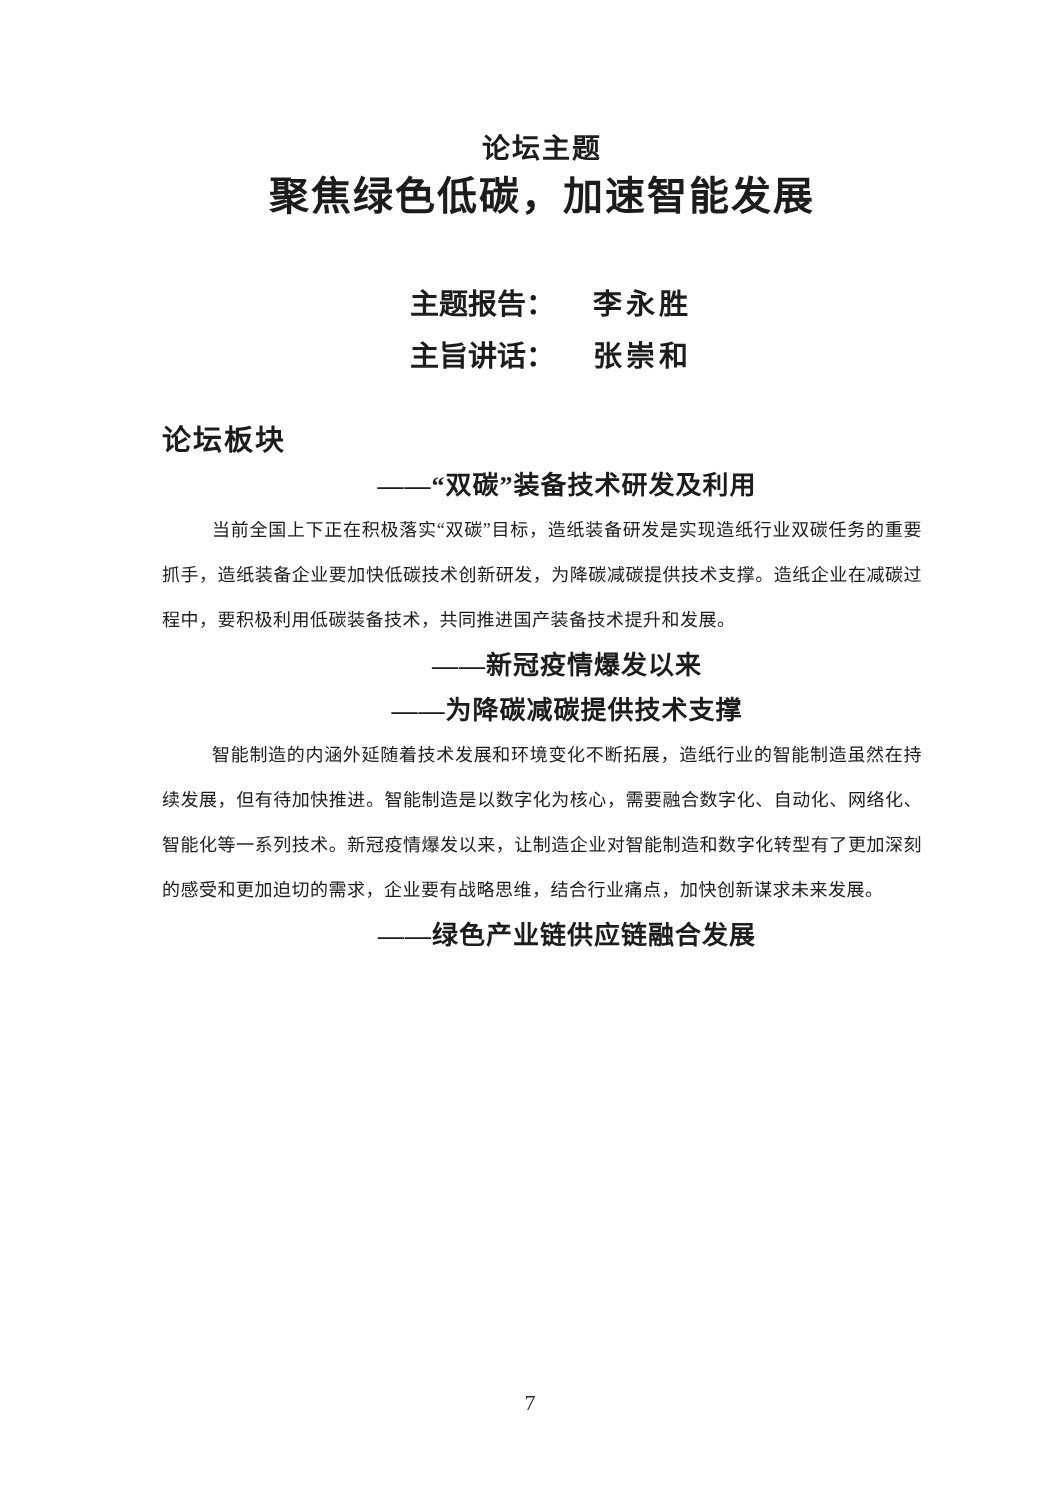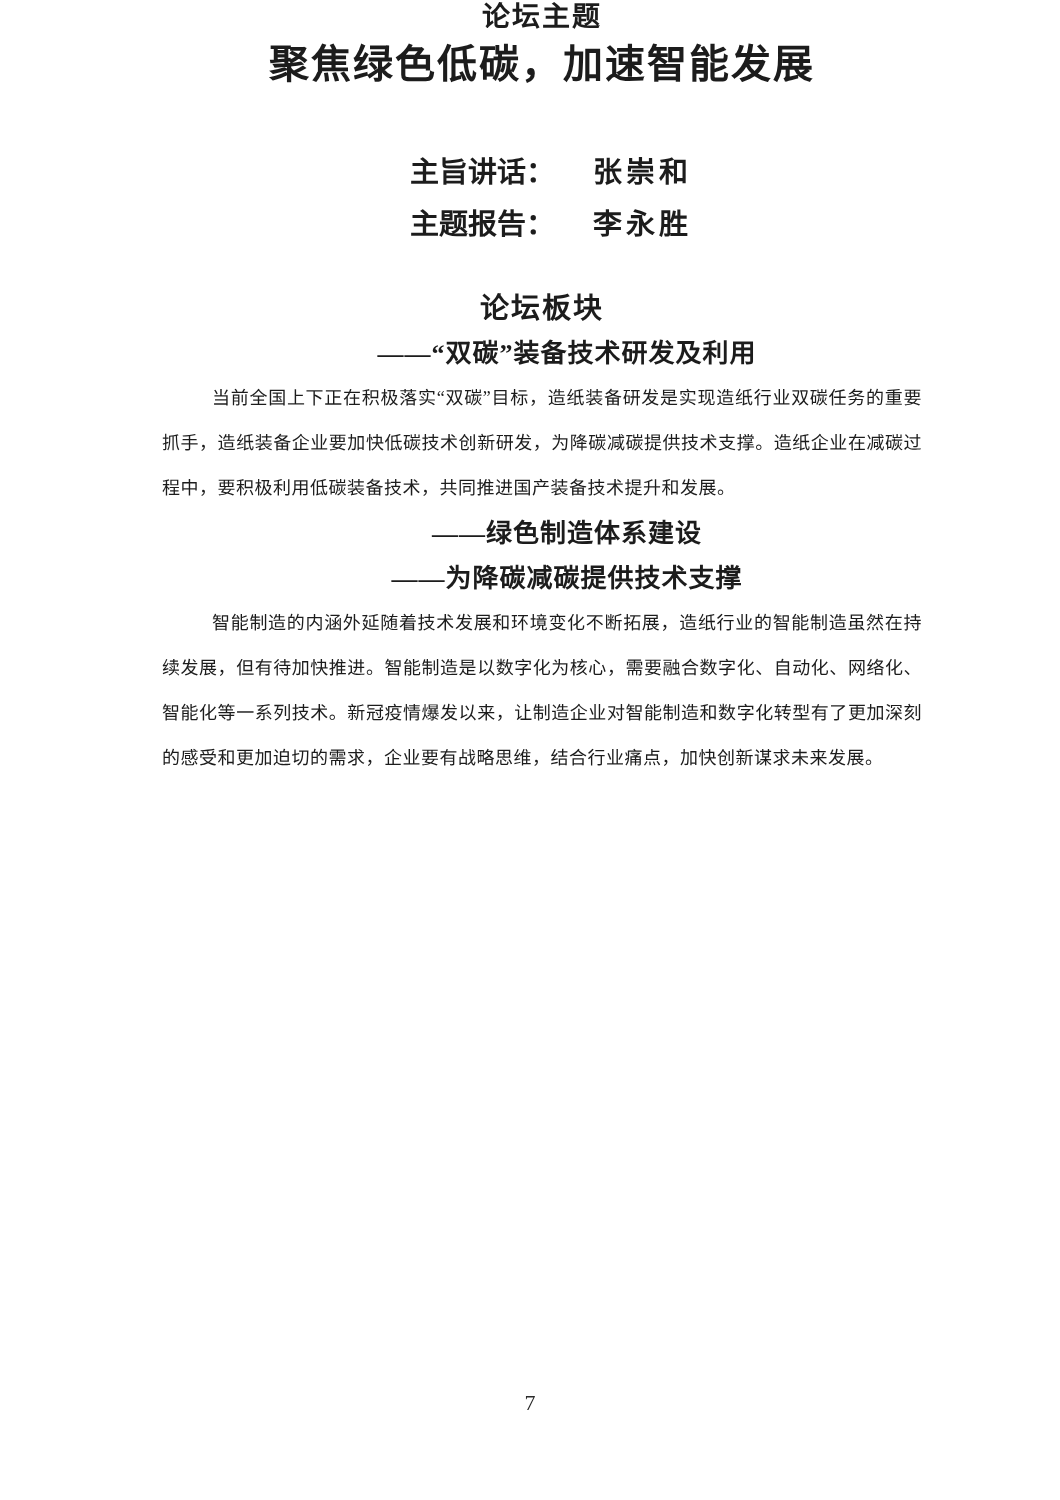--- a/index.html
+++ b/index.html
@@ -16,20 +16,21 @@
     font-family: "Liberation Serif", "DejaVu Serif", serif;
     overflow: hidden;
   }
   .content {
     position: absolute;
     left: 162px;
     top: 0;
     width: 760px;
   }
   .doc-label {
+    padding-top: 132px;
     text-align: center;
     font-size: 28px;
     font-weight: 700;
     line-height: 34px;
     letter-spacing: 2px;
   }
   .doc-title {
     margin-top: 4px;
     text-align: center;
     font-size: 40px;
@@ -46,21 +47,20 @@
   .speaker-row {
     line-height: 52px;
     white-space: nowrap;
   }
   .speaker-name {
     margin-left: 38px;
     letter-spacing: 4px;
   }
   .section-title {
     margin-top: 36px;
-    text-align: center;
     font-size: 29px;
     font-weight: 700;
     line-height: 45px;
     letter-spacing: 2px;
   }
   .block-heading {
     margin: 0;
     padding-left: 50px;
     font-size: 26px;
     font-weight: 700;
@@ -93,37 +93,38 @@
 
 <div class="page">
   <div class="content">
 
     <div class="doc-label">论坛主题</div>
 
     <div class="doc-title">聚焦绿色低碳，加速智能发展</div>
 
     <div class="speakers">
       <div class="speaker-row">
-        <span class="speaker-role">主旨讲话：</span><span class="speaker-name">张崇和</span>
+        <span class="speaker-role">主题报告：</span><span class="speaker-name">李永胜</span>
       </div>
       <div class="speaker-row">
-        <span class="speaker-role">主题报告：</span><span class="speaker-name">李永胜</span>
+        <span class="speaker-role">主旨讲话：</span><span class="speaker-name">张崇和</span>
       </div>
     </div>
 
     <div class="section-title">论坛板块</div>
 
     <div class="blocks">
 
       <h3 class="block-heading">——“双碳”装备技术研发及利用</h3>
       <p class="block-body">当前全国上下正在积极落实“双碳”目标，造纸装备研发是实现造纸行业双碳任务的重要抓手，造纸装备企业要加快低碳技术创新研发，为降碳减碳提供技术支撑。造纸企业在减碳过程中，要积极利用低碳装备技术，共同推进国产装备技术提升和发展。</p>
 
-      <h3 class="block-heading">——绿色制造体系建设</h3>
+      <h3 class="block-heading">——新冠疫情爆发以来</h3>
 
       <h3 class="block-heading">——为降碳减碳提供技术支撑</h3>
       <p class="block-body">智能制造的内涵外延随着技术发展和环境变化不断拓展，造纸行业的智能制造虽然在持续发展，但有待加快推进。智能制造是以数字化为核心，需要融合数字化、自动化、网络化、智能化等一系列技术。新冠疫情爆发以来，让制造企业对智能制造和数字化转型有了更加深刻的感受和更加迫切的需求，企业要有战略思维，结合行业痛点，加快创新谋求未来发展。</p>
 
+      <h3 class="block-heading">——绿色产业链供应链融合发展</h3>
 
     </div>
   </div>
 
   <div class="page-number">7</div>
 </div>
 
 </body></html>

